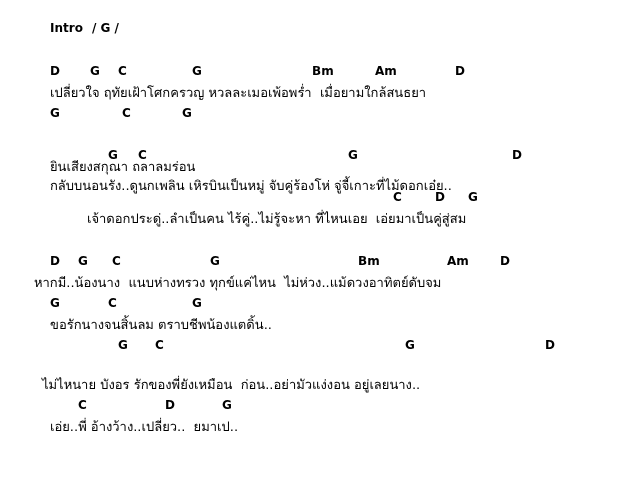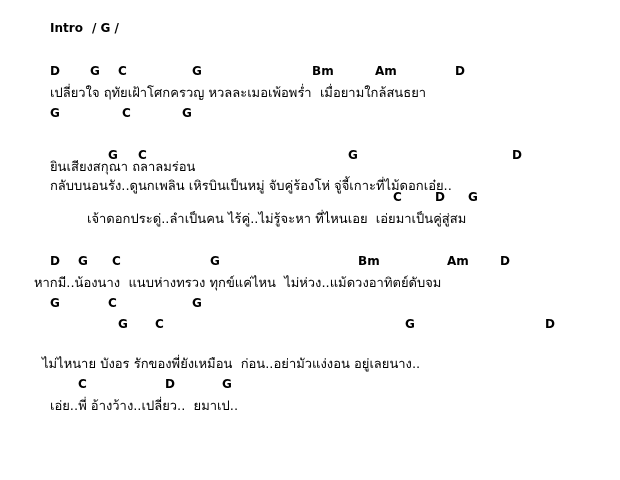--- a/index.html
+++ b/index.html
@@ -119,20 +119,23 @@
       <span class="tok" style="left:500px;">D</span>
     </div>
     <div class="line lyric">
       <span class="tok" style="left:34px;">หากมี..น้องนาง  แนบห่างทรวง ทุกข์แค่ไหน  ไม่ห่วง..แม้ดวงอาทิตย์ดับจม</span>
     </div>
     <div class="line chords">
       <span class="tok" style="left:50px;">G</span>
       <span class="tok" style="left:108px;">C</span>
       <span class="tok" style="left:192px;">G</span>
     </div>
+    <div class="line lyric">
+      <span class="tok" style="left:50px;">ขอรักนางจนสิ้นลม ตราบชีพน้องแตดิ้น..</span>
+    </div>
     <div class="line chords">
       <span class="tok" style="left:118px;">G</span>
       <span class="tok" style="left:155px;">C</span>
       <span class="tok" style="left:405px;">G</span>
       <span class="tok" style="left:545px;">D</span>
     </div>
   </div>
 
   <div class="spacer-md"></div>
 

